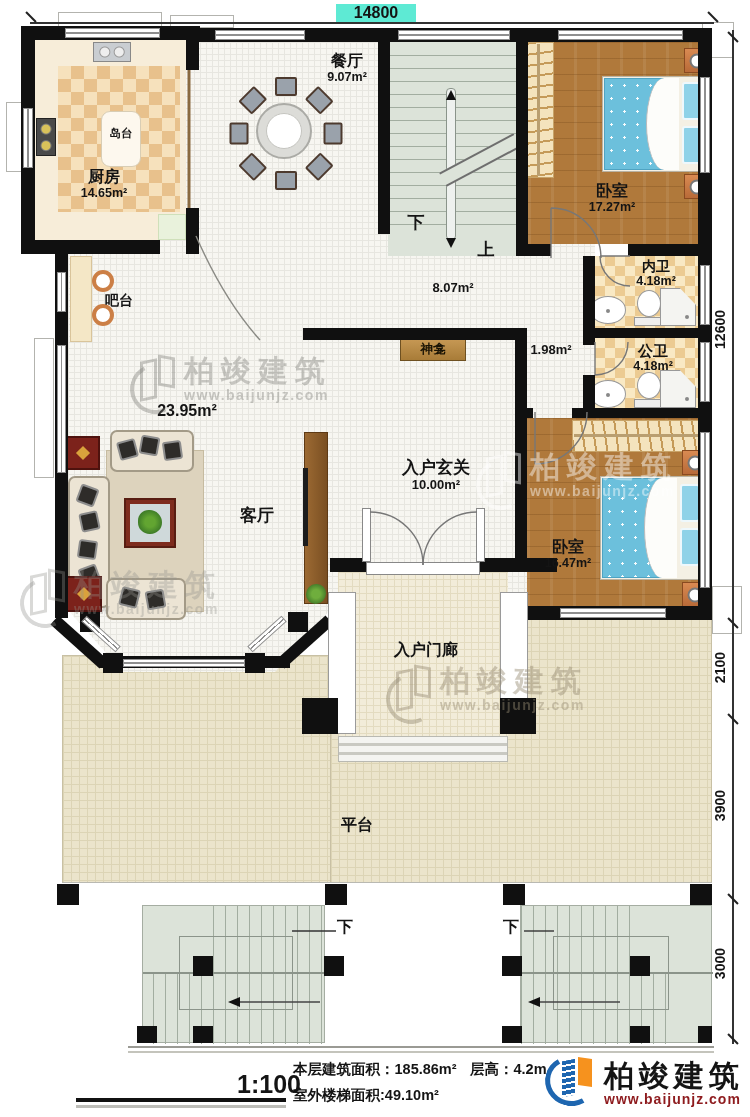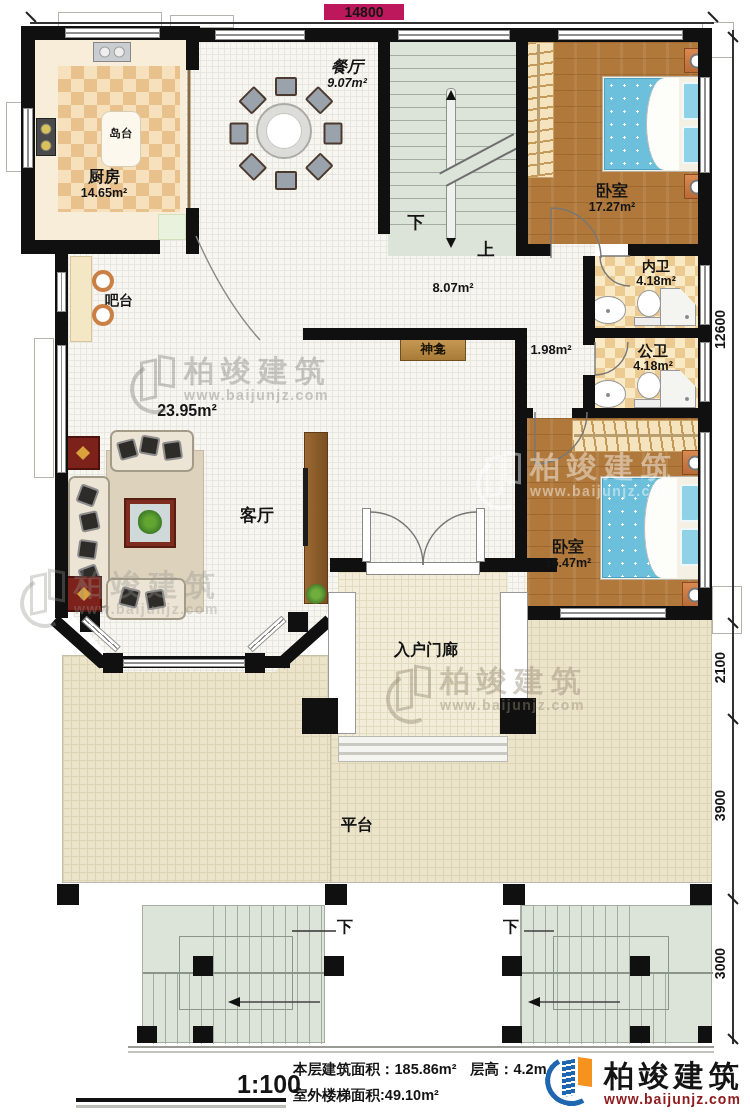--- a/index.html
+++ b/index.html
@@ -264,21 +264,21 @@
     <path d="M292,931 L336,931" stroke="#333"></path>
     <path d="M524,931 L554,931" stroke="#333"></path>
     <path d="M240,1002 L320,1002" stroke="#444"></path>
     <polygon points="228,1002 240,997 240,1007" fill="#111" stroke="none"></polygon>
     <path d="M540,1002 L620,1002" stroke="#444"></path>
     <polygon points="528,1002 540,997 540,1007" fill="#111" stroke="none"></polygon>
     <polygon points="451,90 446,100 456,100" fill="#111" stroke="none"></polygon>
     <polygon points="451,248 446,238 456,238" fill="#111" stroke="none"></polygon>
   </svg>
 
-  <div class="lbl" style="left:307px;top:58px;width:80px;font-style:italic;">
+  <div class="lbl" style="left:307px;top:52px;width:80px;">
     <div class="nm">餐厅</div>
     <div class="ar">9.07m²</div>
   </div>
   <div class="lbl" style="left:64px;top:168px;width:80px;">
     <div class="nm">厨房</div>
     <div class="ar">14.65m²</div>
   </div>
   <div class="lbl" style="left:99px;top:127px;width:44px;font-size:11.5px;">岛台</div>
   <div class="lbl" style="left:96px;top:292px;width:46px;font-size:14px;">吧台</div>
   <div class="lbl" style="left:567px;top:182px;width:90px;">
@@ -290,20 +290,24 @@
     <div class="ar">4.18m²</div>
   </div>
   <div class="lbl" style="left:613px;top:342px;width:80px;">
     <div style="font-size:15px;">公卫</div>
     <div class="ar">4.18m²</div>
   </div>
   <div class="lbl" style="left:408px;top:281px;width:90px;font-size:13px;">8.07m²</div>
   <div class="lbl" style="left:506px;top:343px;width:90px;font-size:13px;">1.98m²</div>
   <div class="lbl" style="left:137px;top:402px;width:100px;font-size:16px;">23.95m²</div>
   <div class="lbl" style="left:212px;top:506px;width:90px;font-size:17px;">客厅</div>
+  <div class="lbl" style="left:376px;top:458px;width:120px;">
+    <div style="font-size:17px;">入户玄关</div>
+    <div class="ar" style="font-size:13px;">10.00m²</div>
+  </div>
   <div class="lbl" style="left:513px;top:538px;width:110px;">
     <div class="nm">卧室</div>
     <div class="ar">16.47m²</div>
   </div>
   <div class="lbl" style="left:366px;top:641px;width:120px;font-size:16px;">入户门廊</div>
   <div class="lbl" style="left:317px;top:816px;width:80px;font-size:16px;">平台</div>
   <div class="lbl" style="left:396px;top:213px;width:40px;font-size:17px;">下</div>
   <div class="lbl" style="left:466px;top:240px;width:40px;font-size:17px;">上</div>
   <div class="lbl" style="left:332px;top:918px;width:26px;font-size:16px;">下</div>
   <div class="lbl" style="left:498px;top:918px;width:26px;font-size:16px;">下</div>
@@ -345,21 +349,21 @@
       </div>
     <div>
         <div class="wm-brand">柏竣建筑</div>
          <div class="wm-url">www.baijunjz.com</div>
       </div>
   </div>
 
   <div class="abs" style="left:30px;top:22px;width:684px;height:2px;background:#333;"></div>
   <div class="tick" style="left:24px;top:16px;"></div>
   <div class="tick" style="left:706px;top:16px;"></div>
-  <div class="lbl" style="left:324px;top:4px;width:80px;font-size:14px;background:#be185d;">14800</div>
+  <div class="lbl" style="left:336px;top:4px;width:80px;font-size:16px;background:#5eead4;">14800</div>
   <div class="abs" style="left:732px;top:30px;width:2px;height:1014px;background:#333;"></div>
   <div class="tick" style="left:726px;top:36px;"></div>
   <div class="tick" style="left:726px;top:622px;"></div>
   <div class="tick" style="left:726px;top:718px;"></div>
   <div class="tick" style="left:726px;top:898px;"></div>
   <div class="tick" style="left:726px;top:1038px;"></div>
   <div class="vdim" style="left:712px;top:310px;">12600</div>
   <div class="vdim" style="left:712px;top:652px;">2100</div>
   <div class="vdim" style="left:712px;top:790px;">3900</div>
   <div class="vdim" style="left:712px;top:948px;">3000</div>

